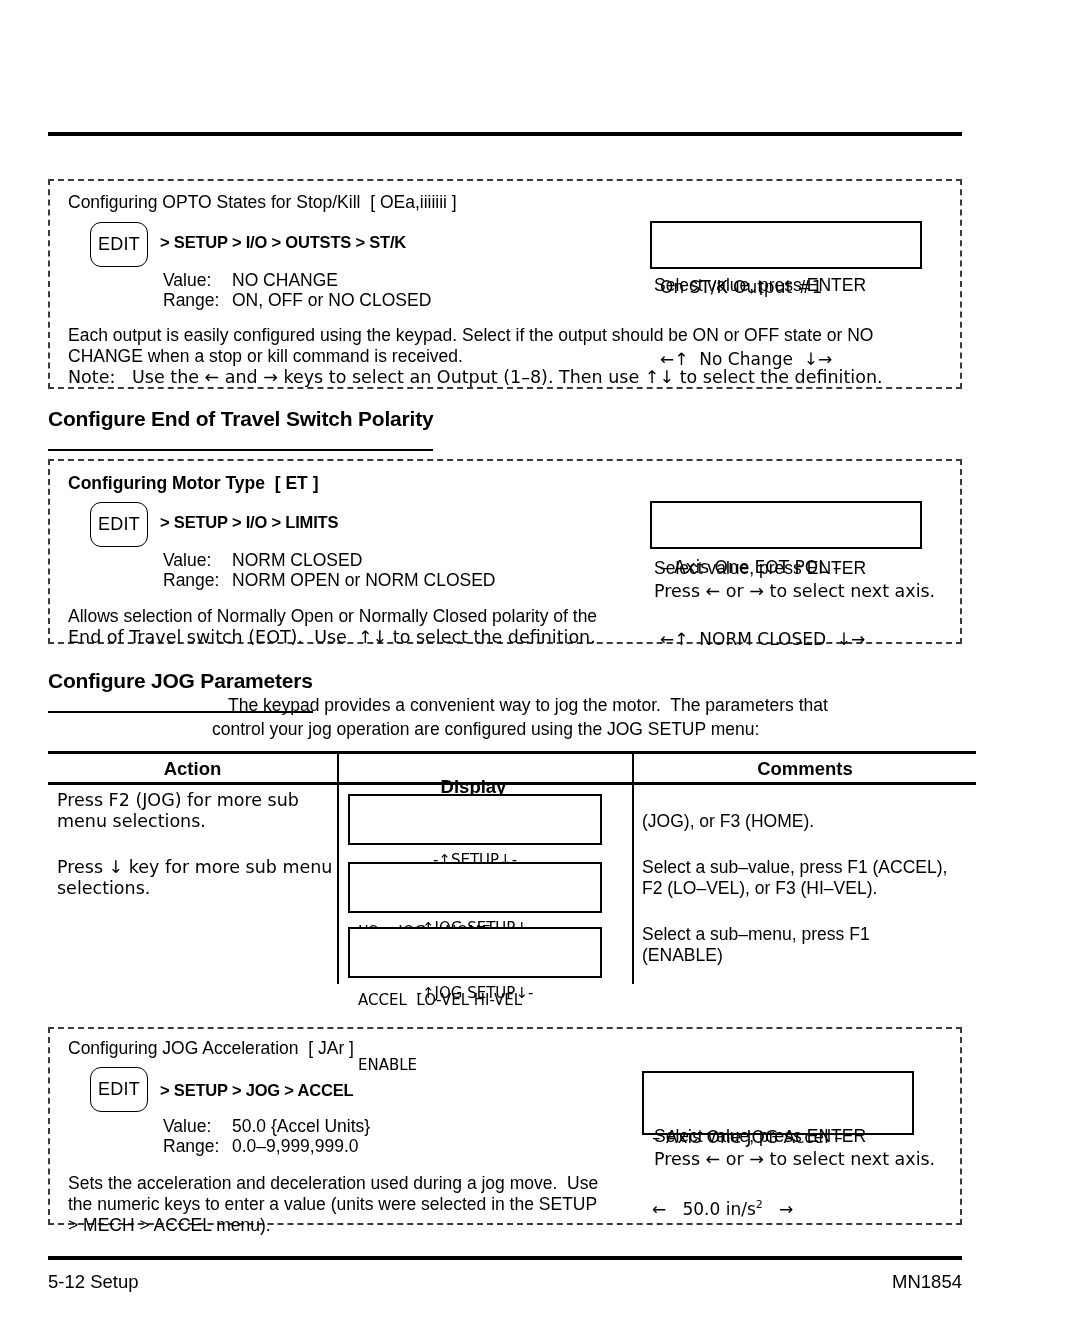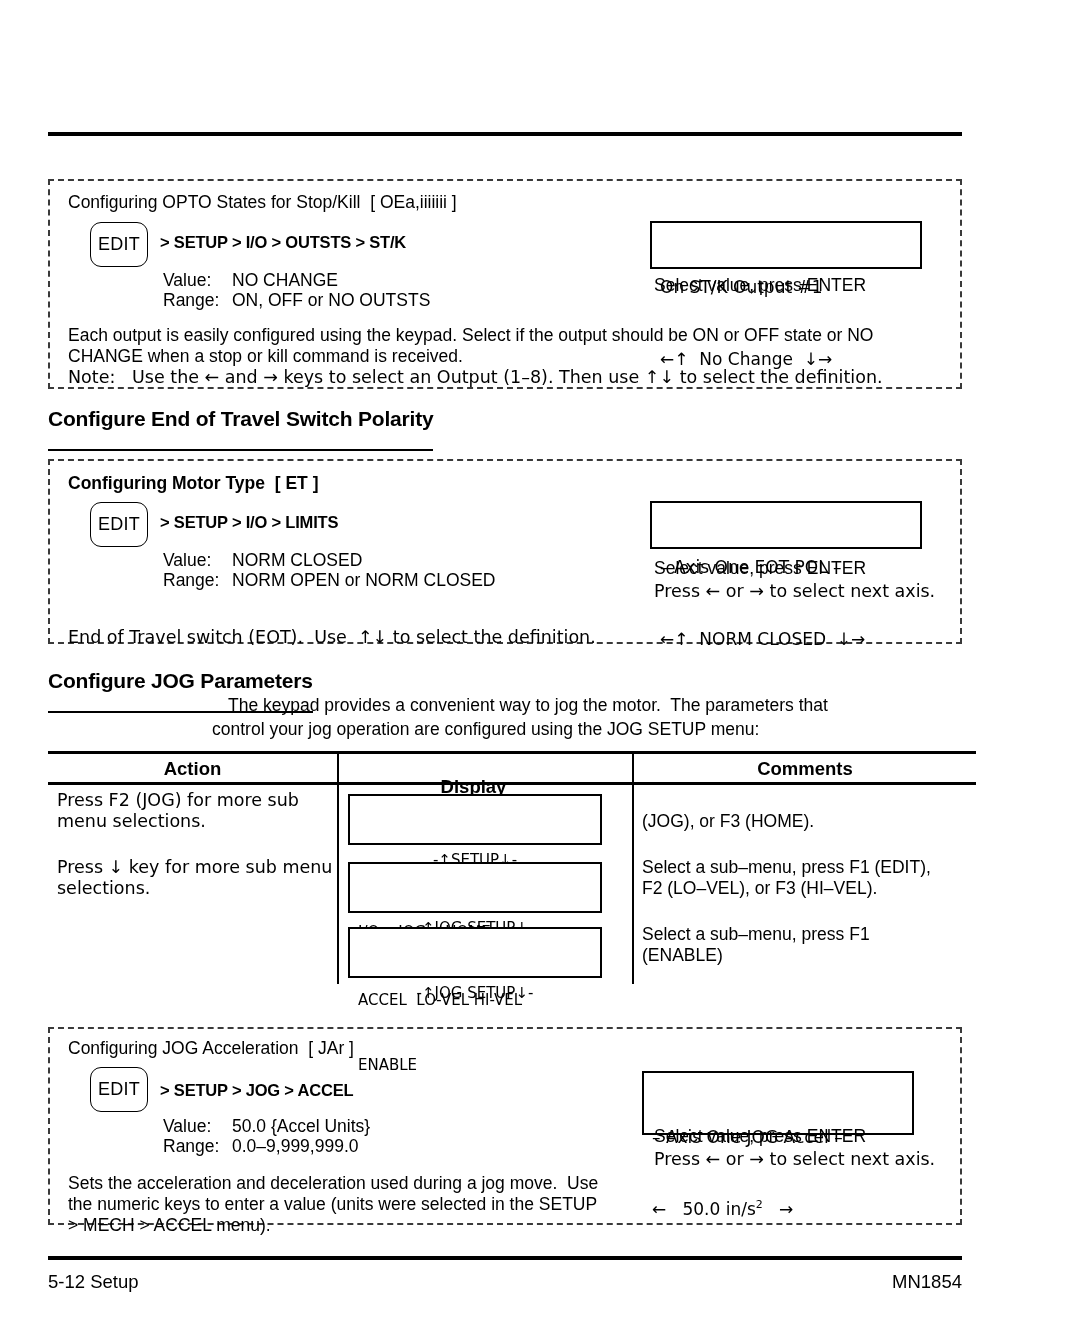--- a/index.html
+++ b/index.html
@@ -153,21 +153,21 @@
 
   <div class="edit-key" style="left:90px; top:198px;">
     <span>EDIT</span>
   </div>
 
   <div class="t bold" style="left:160px; top:207px; font-size:16.5px; letter-spacing:-0.2px;">&gt; SETUP &gt; I/O &gt; OUTSTS &gt; ST/K</div>
 
   <div class="t" style="left:163px; top:245px;">Value:</div>
   <div class="t" style="left:232px; top:245px;">NO CHANGE</div>
   <div class="t" style="left:163px; top:265px;">Range:</div>
-  <div class="t" style="left:232px; top:265px;">ON, OFF or NO OUTSTS</div>
+  <div class="t" style="left:232px; top:265px;">ON, OFF or NO CLOSED</div>
 
   <div class="lcd" style="left:650px; top:197px; width:272px; height:48px;">
     <span class="row arrow">On ST/K Output #1</span>
     <span class="row arrow">←↑  No Change  ↓→</span>
   </div>
   <div class="t" style="left:654px; top:250px;">Select value, press ENTER</div>
 
   <div class="t blk" style="left:68px; top:301px; width:875px; line-height:21px;">Each output is easily configured using the keypad. Select if the output should be ON or OFF state or NO CHANGE when a stop or kill command is received.</div>
   <div class="t arrow" style="left:68px; top:342px;">Note:   Use the ← and → keys to select an Output (1–8). Then use ↑↓ to select the definition.</div>
 
@@ -188,20 +188,21 @@
   <div class="t" style="left:163px; top:545px;">Range:</div>
   <div class="t" style="left:232px; top:545px;">NORM OPEN or NORM CLOSED</div>
 
   <div class="lcd" style="left:650px; top:477px; width:272px; height:48px;">
     <span class="row arrow">– Axis One EOT POL –</span>
     <span class="row arrow">←↑  NORM CLOSED  ↓→</span>
   </div>
   <div class="t" style="left:654px; top:533px;">Select value, press ENTER</div>
   <div class="t arrow" style="left:654px; top:556px;">Press ← or → to select next axis.</div>
 
+  <div class="t" style="left:68px; top:581px;">Allows selection of Normally Open or Normally Closed polarity of the</div>
   <div class="t arrow" style="left:68px; top:602px;">End of Travel switch (EOT).  Use  ↑↓ to select the definition.</div>
 
   <div class="heading" style="left:48px; top:645px;">Configure JOG Parameters</div>
 
   <div class="t" style="left:228px; top:670px;">The keypad provides a convenient way to jog the motor.  The parameters that</div>
   <div class="t" style="left:212px; top:694px;">control your jog operation are configured using the JOG SETUP menu:</div>
 
   <div class="tbl-rule" style="left:48px; top:727px; width:928px; height:2.6px;"></div>
   <div class="tbl-rule" style="left:48px; top:758px; width:928px; height:2.6px;"></div>
 
@@ -223,21 +224,21 @@
   <div class="t" style="left:642px; top:786px;">(JOG), or F3 (HOME).</div>
 
   <div class="t arrow" style="left:57px; top:832px;">Press ↓ key for more sub menu</div>
   <div class="t arrow" style="left:57px; top:853px;">selections.</div>
 
   <div class="lcd" style="left:348px; top:838px; width:254px; height:51px; padding-top:4px;">
     <span class="row arrow" style="display:block; text-align:center; font-size:15px;">-↑JOG SETUP↓-</span>
     <span class="row arrow" style="display:block; font-size:15px;">ACCEL  LO-VEL HI-VEL</span>
   </div>
 
-  <div class="t" style="left:642px; top:832px;">Select a sub–menu, press F1 (EDIT),</div>
+  <div class="t" style="left:642px; top:832px;">Select a sub–value, press F1 (ACCEL),</div>
   <div class="t" style="left:642px; top:853px;">F2 (LO–VEL), or F3 (HI–VEL).</div>
 
   <div class="lcd" style="left:348px; top:903px; width:254px; height:51px; padding-top:4px;">
     <span class="row arrow" style="display:block; text-align:center; font-size:15px;">-↑JOG SETUP↓-</span>
     <span class="row arrow" style="display:block; font-size:15px;">ENABLE</span>
   </div>
 
   <div class="t" style="left:642px; top:899px;">Select a sub–menu, press F1</div>
   <div class="t" style="left:642px; top:920px;">(ENABLE)</div>
 

